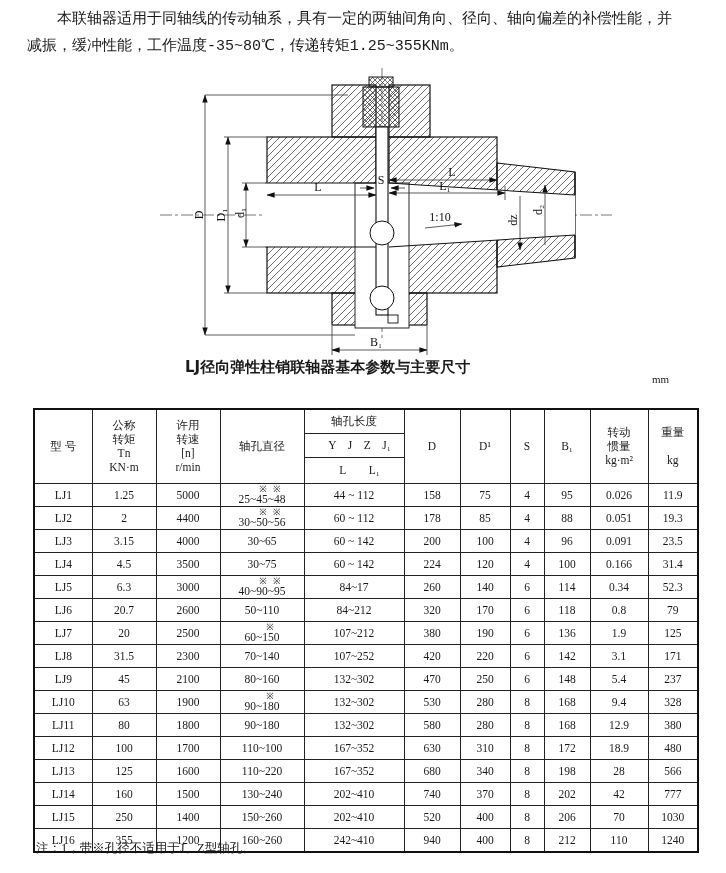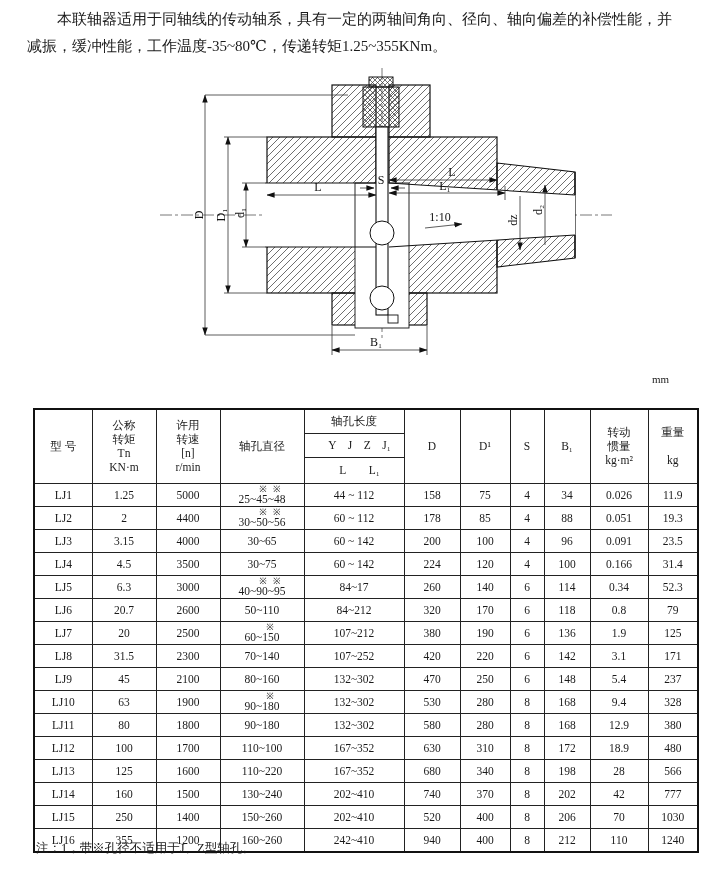--- a/index.html
+++ b/index.html
@@ -1,19 +1,19 @@
 <!DOCTYPE html>
 <html><head>
 <meta charset="utf-8">
 <style>
   html,body{margin:0;padding:0;background:#fff;}
   body{width:726px;height:873px;position:relative;overflow:hidden;
        font-family:"Liberation Serif","DejaVu Serif",serif;color:#1a1a1a;}
   .intro{position:absolute;top:6px;left:27px;width:672px;
-         font-size:15px;line-height:27px;white-space:pre-wrap;text-indent:2em;}
+         font-size:15px;line-height:27px;white-space:pre-wrap;text-indent:2em;font-family:Liberation Mono, monospace;}
   .figure-wrap{position:absolute;top:60px;left:0;width:726px;height:302px;}
   .title-row{position:absolute;top:358px;left:0;width:726px;height:22px;}
   .table-title{position:absolute;left:185px;top:0;font-size:15px;font-weight:bold;
                font-family:"DejaVu Sans","Liberation Sans",sans-serif;}
   .unit{position:absolute;left:652px;top:15px;font-size:11px;}
   .ptable{position:absolute;top:408px;left:33px;width:664px;border-collapse:collapse;
           table-layout:fixed;border:2px solid #111;}
   .ptable th,.ptable td{border:1px solid #222;padding:0;text-align:center;
           font-weight:normal;font-size:11.5px;overflow:hidden;}
   .ptable th{white-space:pre-line;line-height:14px;}
@@ -107,20 +107,21 @@
   <text x="452" y="116" text-anchor="middle">L</text>
   <text x="445" y="130" text-anchor="middle">L₁</text>
   <text x="513" y="164" text-anchor="middle" transform="rotate(-90 513 160)">dz</text>
   <text x="538" y="154" text-anchor="middle" transform="rotate(-90 538 150)">d₂</text>
   <text x="440" y="161" text-anchor="middle" font-size="10.5">1:10</text>
   <text x="376" y="286" text-anchor="middle">B₁</text>
 </svg>
 </div>
 
 <div class="title-row">
+  <div class="table-title">LJ径向弹性柱销联轴器基本参数与主要尺寸</div>
   <div class="unit">mm</div>
 </div>
 
 <table class="ptable">
   <colgroup>
     <col style="width:58px">
       <col style="width:64px">
       <col style="width:64px">
     <col style="width:84px">
       <col style="width:100px">
@@ -168,21 +169,21 @@
         <td>1.25</td>
         <td>5000</td>
         <td>
           <div class="marks">※  ※</div>
           <div>25~45~48</div>
         </td>
         <td>44 ~ 112</td>
         <td>158</td>
         <td>75</td>
         <td>4</td>
-        <td>34</td>
+        <td>95</td>
         <td>0.026</td>
         <td>11.9</td>
       </tr>
       <tr>
         <td>LJ2</td>
         <td>2</td>
         <td>4400</td>
         <td>
           <div class="marks">※  ※</div>
           <div>30~50~56</div>

